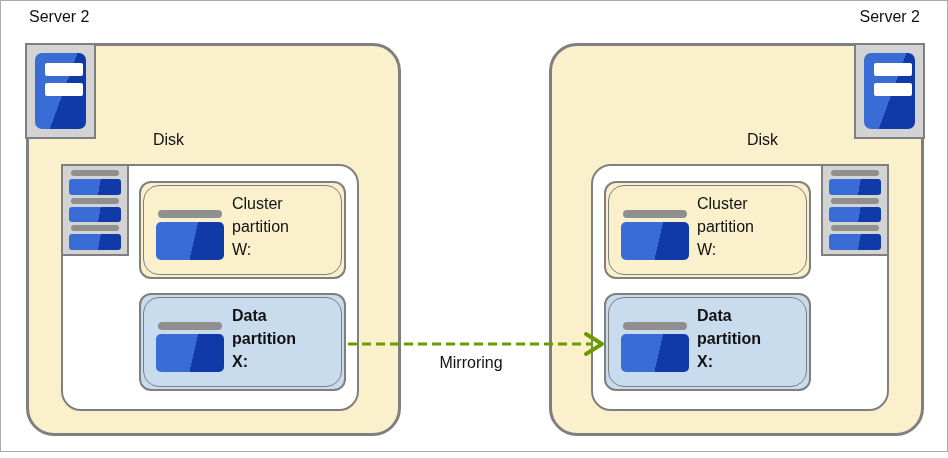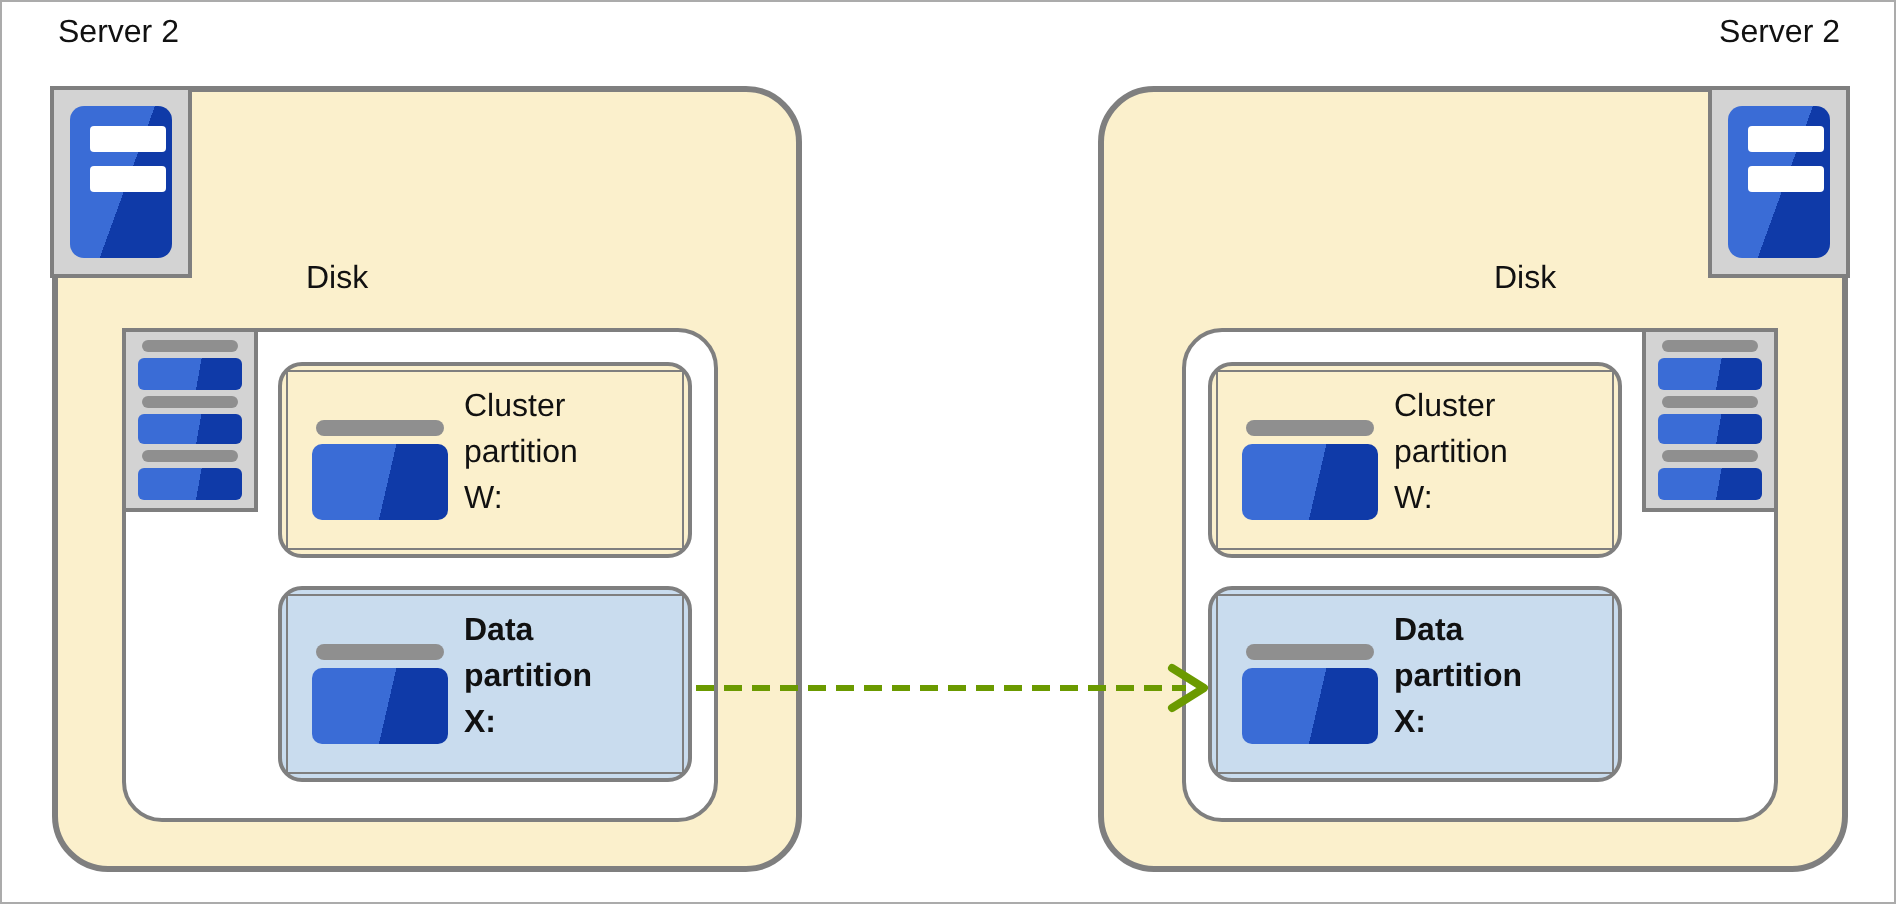--- a/index.html
+++ b/index.html
@@ -26,21 +26,21 @@
           border:2px solid var(--c-border-gray);border-radius:20px;}
   .stack-frame{top:163px;width:68px;height:92px;display:flex;flex-direction:column;
           justify-content:center;gap:3px;padding:4px 6px;}
   .stack-frame .thin{height:6px;width:92%;margin:0 auto;background:var(--c-bar-gray);border-radius:3px;}
   .stack-frame .thick{height:16px;width:100%;border-radius:3px;
           background:linear-gradient(100deg,var(--c-blue-light) 58%,var(--c-blue-dark) 58%);}
   .pbox{position:absolute;width:207px;height:98px;border:2px solid var(--c-border-gray);
           border-radius:12px;padding:2px;}
   .pbox.cream{background:var(--c-cream);} .pbox.blue{background:var(--c-light-blue);font-weight:bold;}
   .pbox-inner{width:100%;height:100%;border:1px solid var(--c-border-gray);
-          border-radius:0;position:relative;}
+          border-radius:16px;position:relative;}
   .part-icon{position:absolute;left:12px;top:24px;width:68px;}
   .part-bar{width:64px;height:8px;margin:0 auto 4px auto;background:var(--c-bar-gray);border-radius:4px;}
   .part-disk{width:68px;height:38px;border-radius:5px;
           background:linear-gradient(103deg,var(--c-blue-light) 55%,var(--c-blue-dark) 55%);}
   .ptext{position:absolute;left:88px;top:6px;color:var(--c-text);
           font-size:16px;line-height:23px;white-space:pre-line;}
   .arrow-svg{position:absolute;left:340px;top:326px;}
   .mirror-lbl{position:absolute;left:400px;top:353px;width:140px;text-align:center;
           color:var(--c-text);font-size:16px;}
 </style>
@@ -141,14 +141,15 @@
       <div class="ptext">Data
 partition
 X:</div>
     </div>
   </div>
 
   <svg class="arrow-svg" width="272" height="34" viewBox="0 0 272 34">
     <line x1="7" y1="17" x2="252" y2="17" stroke="var(--c-arrow-green)" stroke-width="3" stroke-dasharray="9 5"></line>
     <polyline points="245,7 261,17 245,27" fill="none" stroke="var(--c-arrow-green)" stroke-width="4" stroke-linecap="round" stroke-linejoin="round"></polyline>
   </svg>
+  <div class="mirror-lbl">Mirroring</div>
 
 </div>
 
 </body></html>

